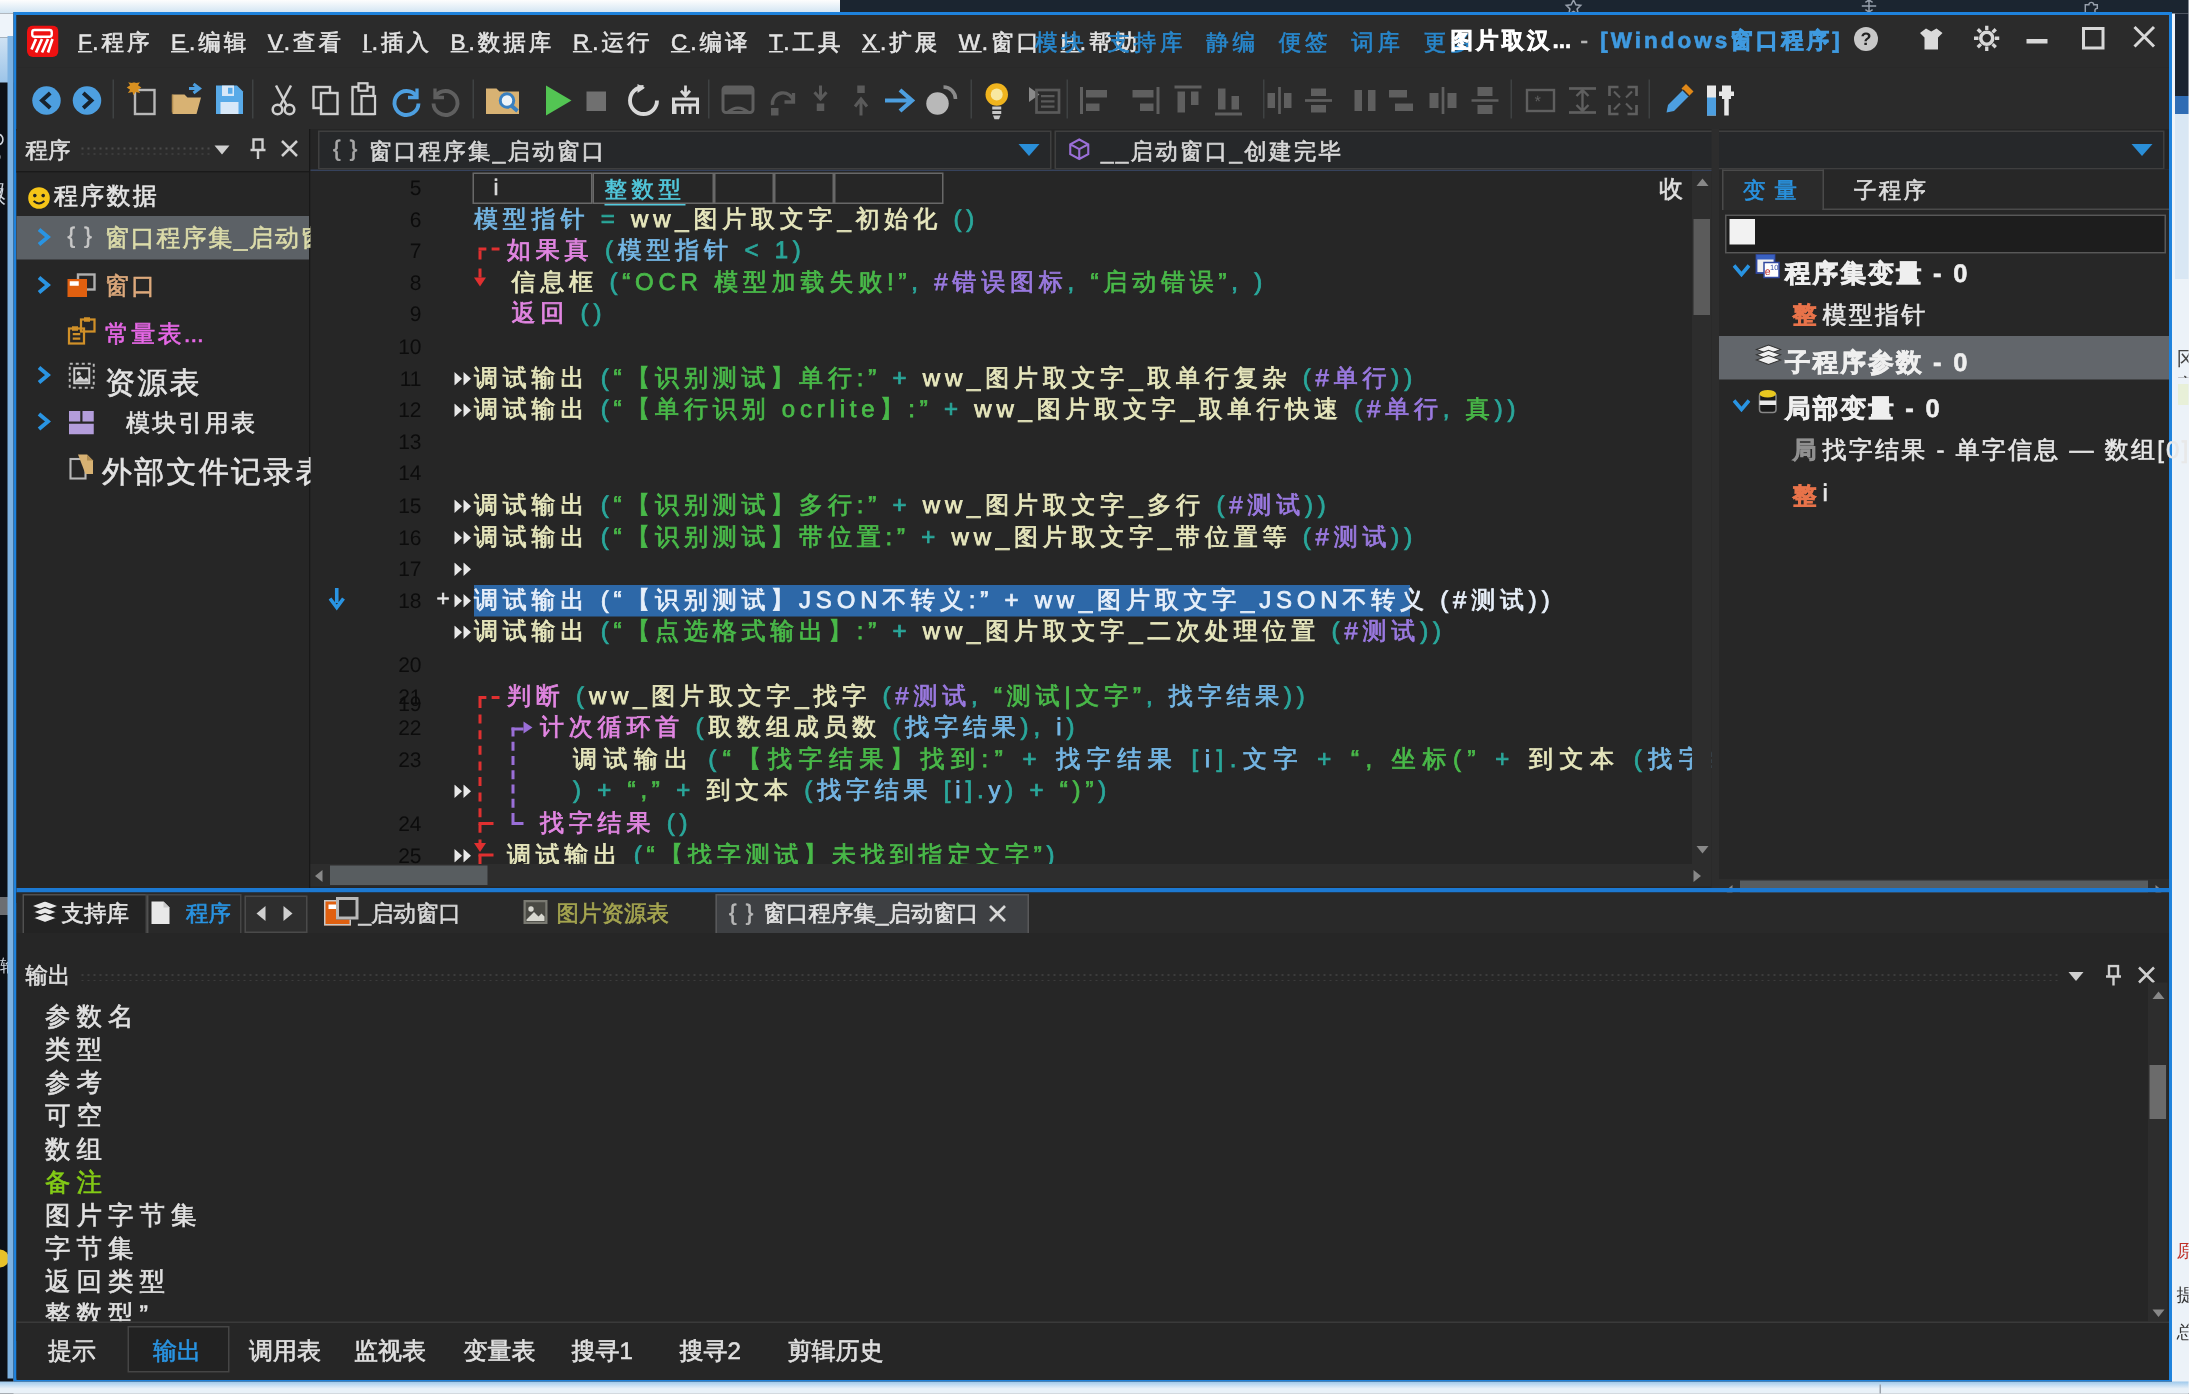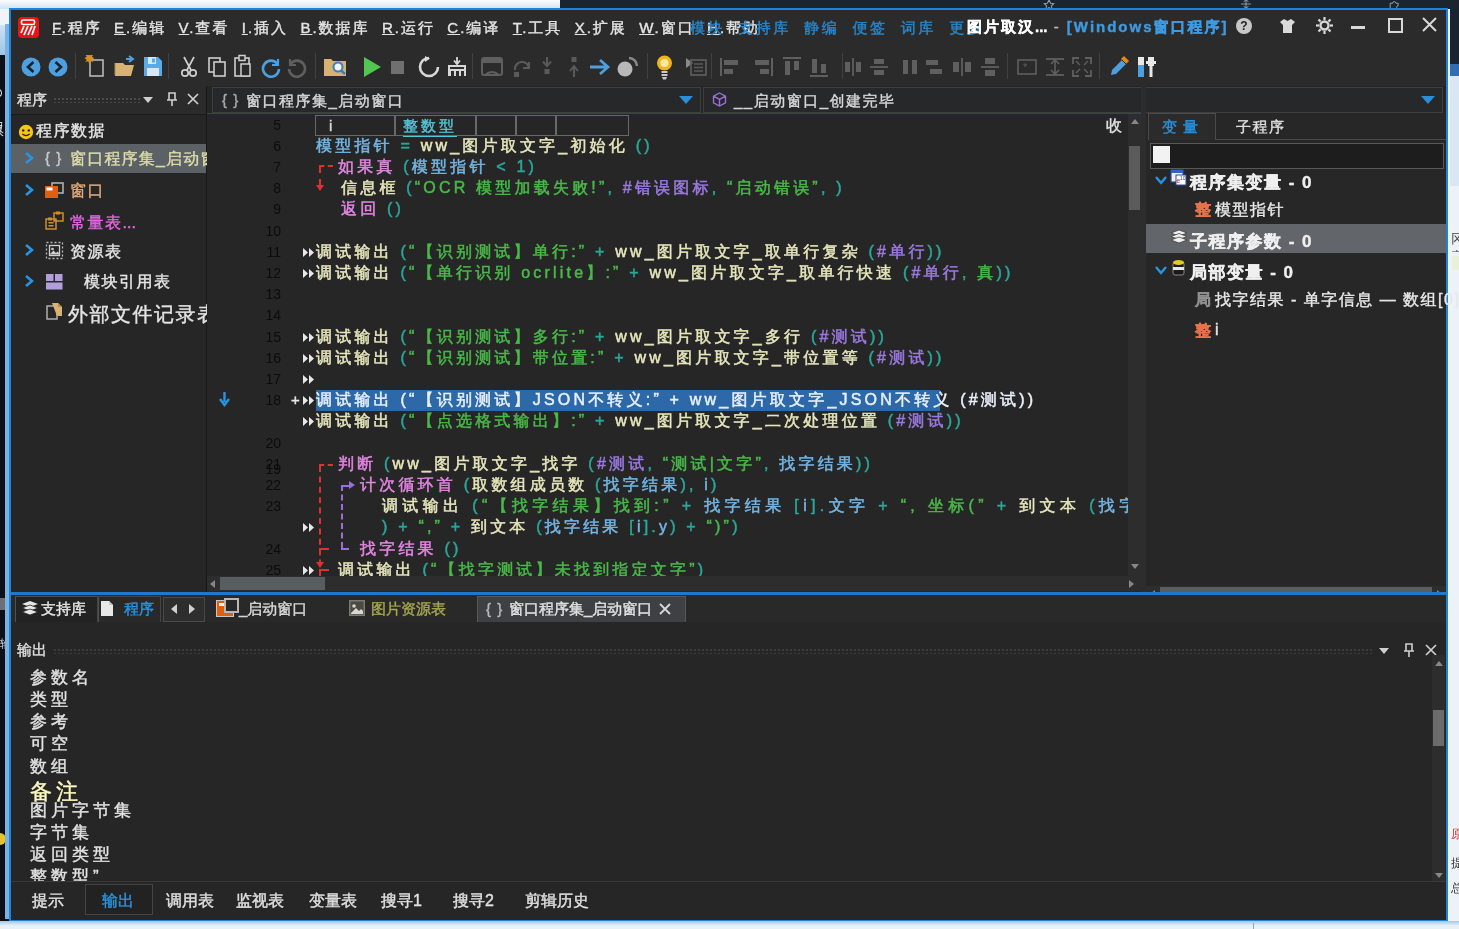--- a/index.html
+++ b/index.html
@@ -323,21 +323,21 @@
 <div class="t" style="left:59px;top:127px;font-size:16px;color:#e668e6;letter-spacing:1.5px;">常量表<span style="letter-spacing:0">...</span></div>
 <svg class="a" style="left:13px;top:157px" width="10" height="14" viewBox="0 0 10 14">
           <path d="M2 2 L8 7 L2 12" stroke="#2994e2" stroke-width="2.6" fill="none"></path>
         </svg>
 <svg class="a" style="left:34px;top:155px" width="19" height="19" viewBox="0 0 19 19">
           <rect x="1.5" y="1.5" width="16" height="16" fill="none" stroke="#b8b8b8" stroke-width="1.3" stroke-dasharray="2 2"></rect>
           <rect x="4.5" y="4.5" width="10" height="10" fill="none" stroke="#cfcfcf" stroke-width="1.3"></rect>
           <circle cx="7.5" cy="8" r="1.3" fill="#cfcfcf"></circle>
           <path d="M5 13 L8.5 9.5 L11 12 L12.5 10.5 L14 12 V13.5 H5 Z" fill="#cfcfcf"></path>
         </svg>
-<div class="t" style="left:59px;top:156px;font-size:16px;color:#e4e4e4;letter-spacing:1.5px;">资源表</div>
+<div class="t" style="left:59px;top:156px;font-size:20px;color:#e4e4e4;letter-spacing:1.5px;">资源表</div>
 <svg class="a" style="left:13px;top:188px" width="10" height="14" viewBox="0 0 10 14">
           <path d="M2 2 L8 7 L2 12" stroke="#2994e2" stroke-width="2.6" fill="none"></path>
         </svg>
 <svg class="a" style="left:34px;top:187px" width="19" height="17" viewBox="0 0 19 17">
           <rect x="1" y="1" width="7.5" height="7" fill="#b39ddb"></rect>
           <rect x="10" y="1" width="7.5" height="7" fill="#b39ddb"></rect>
           <rect x="1" y="9.5" width="16.5" height="7" fill="#b39ddb"></rect>
         </svg>
 <div class="t" style="left:59px;top:186px;font-size:16px;color:#e4e4e4;letter-spacing:1.5px;margin-left:14px;">模块引用表</div>
 <svg class="a" style="left:33px;top:215px" width="20" height="20" viewBox="0 0 20 20">
@@ -573,21 +573,21 @@
       </svg>
   <svg class="a" style="left:1414px;top:22px" width="12" height="12" viewBox="0 0 12 12">
         <path d="M1 1 L11 11 M11 1 L1 11" stroke="#cfcfcf" stroke-width="1.7"></path>
       </svg>
   <div id="outlist">
         <div class="t" style="left:19px;top:44px;font-size:17px;color:#e2e2e2;letter-spacing:4px;">参数名</div>
 <div class="t" style="left:19px;top:66px;font-size:17px;color:#e2e2e2;letter-spacing:4px;">类型</div>
 <div class="t" style="left:19px;top:88px;font-size:17px;color:#e2e2e2;letter-spacing:4px;">参考</div>
 <div class="t" style="left:19px;top:110px;font-size:17px;color:#e2e2e2;letter-spacing:4px;">可空</div>
 <div class="t" style="left:19px;top:133px;font-size:17px;color:#e2e2e2;letter-spacing:4px;">数组</div>
-<div class="t" style="left:19px;top:155px;font-size:22px;color:#fef9c3;letter-spacing:4px;">备注</div>
+<div class="t" style="left:19px;top:155px;font-size:17px;color:#84cc16;letter-spacing:4px;">备注</div>
 <div class="t" style="left:19px;top:177px;font-size:17px;color:#e2e2e2;letter-spacing:4px;">图片字节集</div>
 <div class="t" style="left:19px;top:199px;font-size:17px;color:#e2e2e2;letter-spacing:4px;">字节集</div>
 <div class="t" style="left:19px;top:221px;font-size:17px;color:#e2e2e2;letter-spacing:4px;">返回类型</div>
 <div class="t" style="left:19px;top:243px;font-size:17px;color:#e2e2e2;letter-spacing:4px;">整数型”</div>
       </div>
   <div class="a" style="left:1421px;top:33px;width:13px;height:230px;background:#2d2d2d;">
     <div class="a" style="left:3px;top:6px;border-left:4px solid transparent;border-right:4px solid transparent;border-bottom:5px solid #888;"></div>
     <div class="a" style="left:1px;top:55px;width:11px;height:36px;background:#6b6b6b;"></div>
     <div class="a" style="left:3px;top:218px;border-left:4px solid transparent;border-right:4px solid transparent;border-top:5px solid #888;"></div>
   </div>

